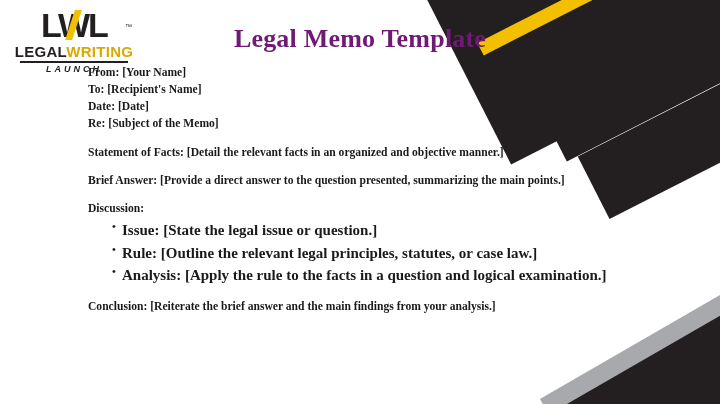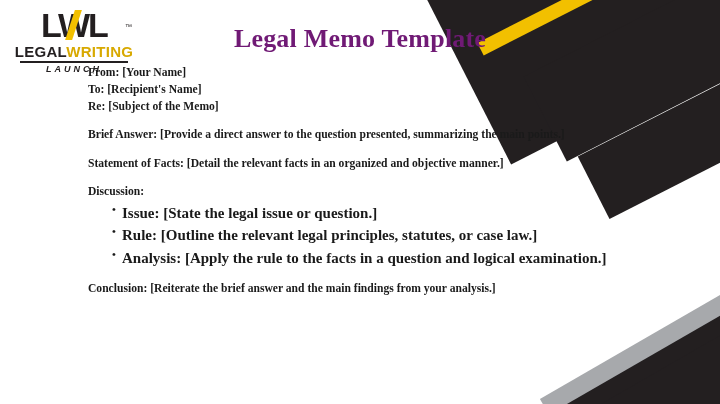--- a/index.html
+++ b/index.html
@@ -203,25 +203,26 @@
     <div class="logo-rule"></div>
     <div class="logo-sub">LAUNCH</div>
   </div>
 
   <div class="title">Legal Memo Template</div>
 
   <div class="memo">
     <div class="head-block">
       <div class="line">From: [Your Name]</div>
       <div class="line">To: [Recipient's Name]</div>
+      <div class="line">Date: [Date]</div>
       <div class="line">Re: [Subject of the Memo]</div>
     </div>
 
+    <div class="para">Statement of Facts: [Detail the relevant facts in an organized and objective manner.]</div>
     <div class="para">Brief Answer: [Provide a direct answer to the question presented, summarizing the main points.]</div>
-    <div class="para">Statement of Facts: [Detail the relevant facts in an organized and objective manner.]</div>
 
     <div class="para">Discussion:</div>
     <ul class="bullets">
       <li>Issue: [State the legal issue or question.]</li>
       <li>Rule: [Outline the relevant legal principles, statutes, or case law.]</li>
       <li>Analysis: [Apply the rule to the facts in a question and logical examination.]</li>
     </ul>
 
     <div class="para">Conclusion: [Reiterate the brief answer and the main findings from your analysis.]</div>
   </div>

